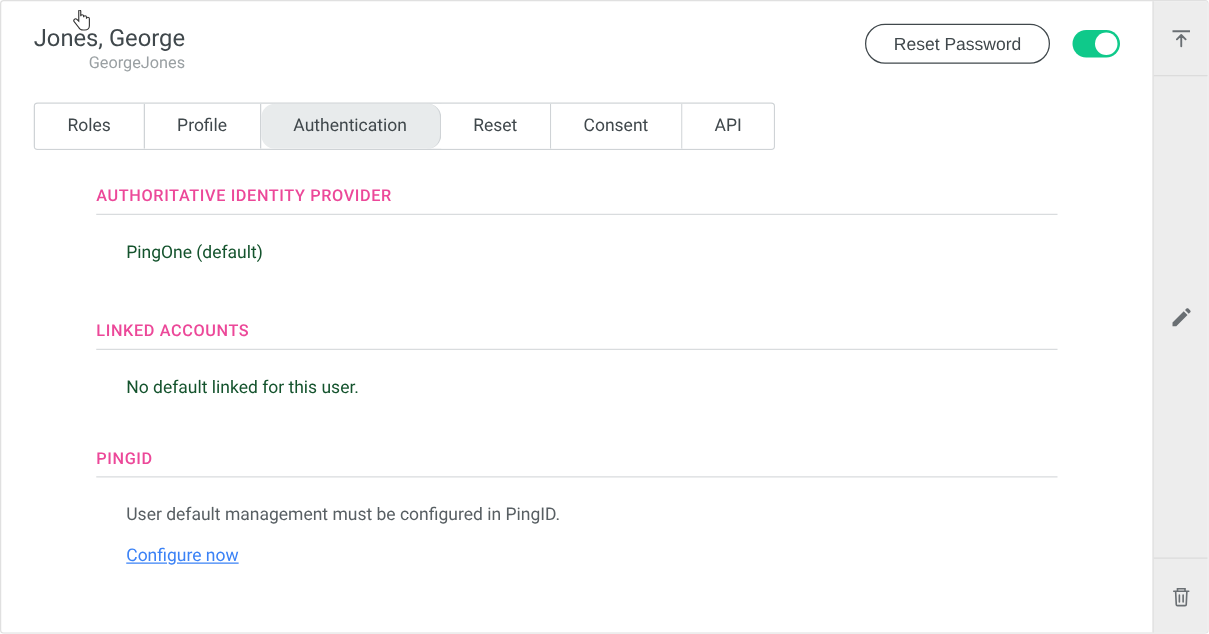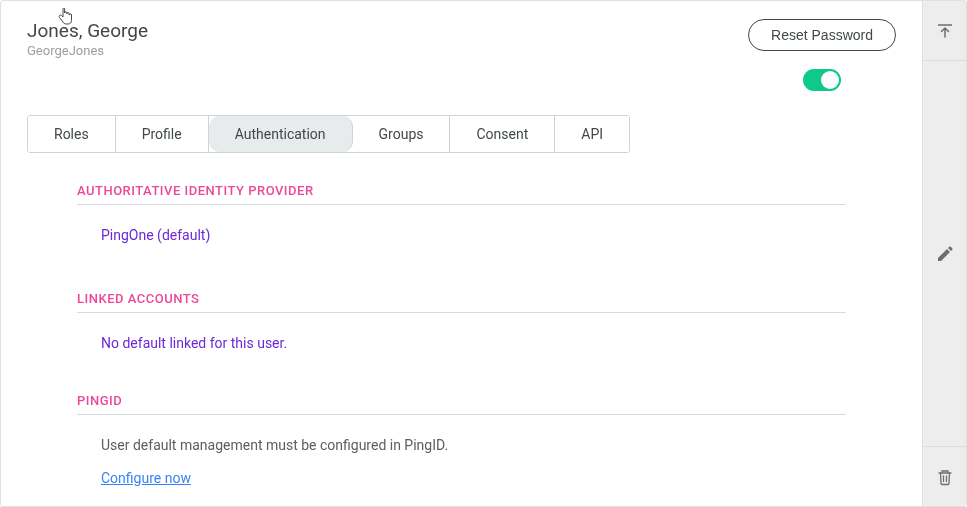--- a/index.html
+++ b/index.html
@@ -62,26 +62,26 @@
     }
     .user-name {
       font-size: 19px;
       color: #40484c;
       font-weight: 400;
     }
     .user-username {
       font-size: 13px;
       color: #9aa0a3;
       margin-top: 1px;
+      text-align: right;
     }
     .header-actions {
       display: flex;
       align-items: center;
       gap: 18px;
-      flex-direction: column;
     }
     .reset-btn {
       background: #fff;
       border: 1px solid #40484c;
       border-radius: 18px;
       padding: 7px 22px;
       font-size: 14px;
       color: #40484c;
       cursor: pointer;
     }
@@ -133,21 +133,21 @@
       font-size: 13px;
       letter-spacing: 0.5px;
       color: #ec4899;
       font-weight: 500;
       border-bottom: 1px solid #d9dcde;
       padding-bottom: 6px;
       margin-bottom: 22px;
     }
     .section-body {
       font-size: 14px;
-      color: #6d28d9;
+      color: #14532d;
       padding-left: 24px;
       margin-bottom: 48px;
     }
     .section-body.compact {
       margin-bottom: 42px;
     }
     .pingid-body {
       padding-left: 24px;
     }
     .pingid-text {
@@ -187,21 +187,21 @@
       <div class="header-actions">
         <button class="reset-btn">Reset Password</button>
         <div class="toggle"></div>
       </div>
     </div>
 
     <div class="tabs">
       <div class="tab">Roles</div>
       <div class="tab">Profile</div>
       <div class="tab active">Authentication</div>
-      <div class="tab">Groups</div>
+      <div class="tab">Reset</div>
       <div class="tab">Consent</div>
       <div class="tab">API</div>
     </div>
 
     <div class="content">
 
       <div class="section-title">AUTHORITATIVE IDENTITY PROVIDER</div>
       <div class="section-body">PingOne (default)</div>
 
       <div class="section-title">LINKED ACCOUNTS</div>

